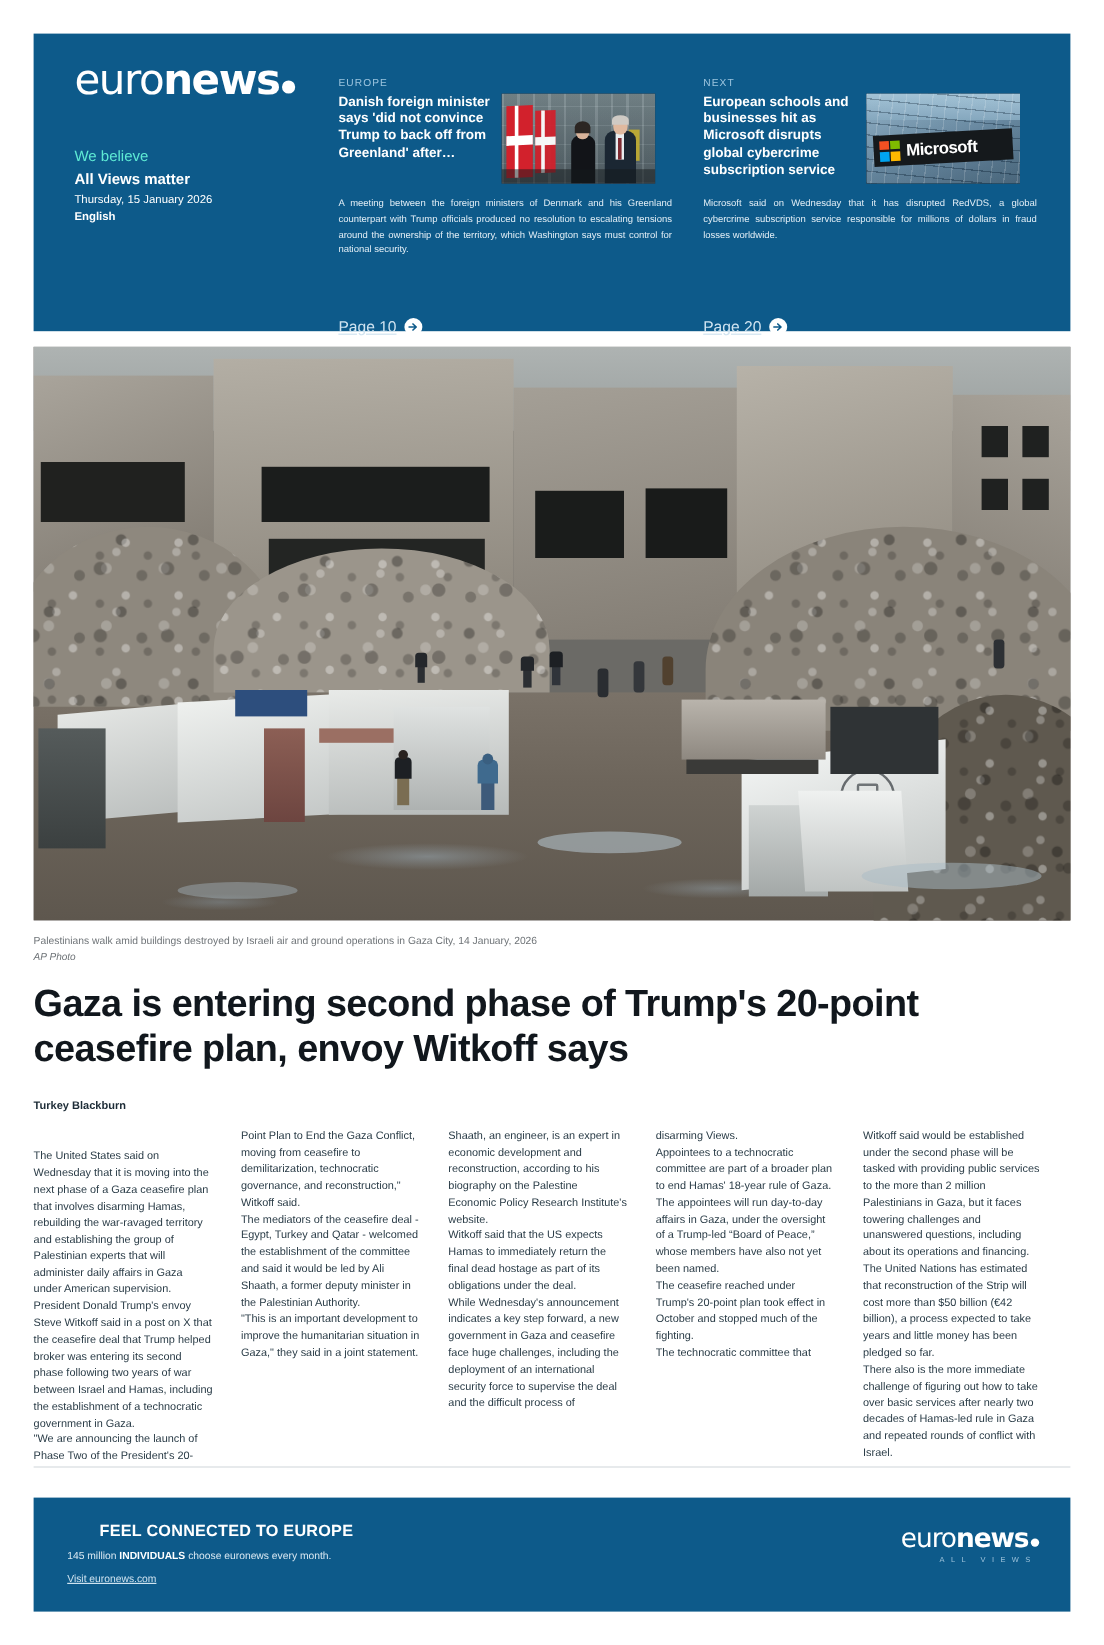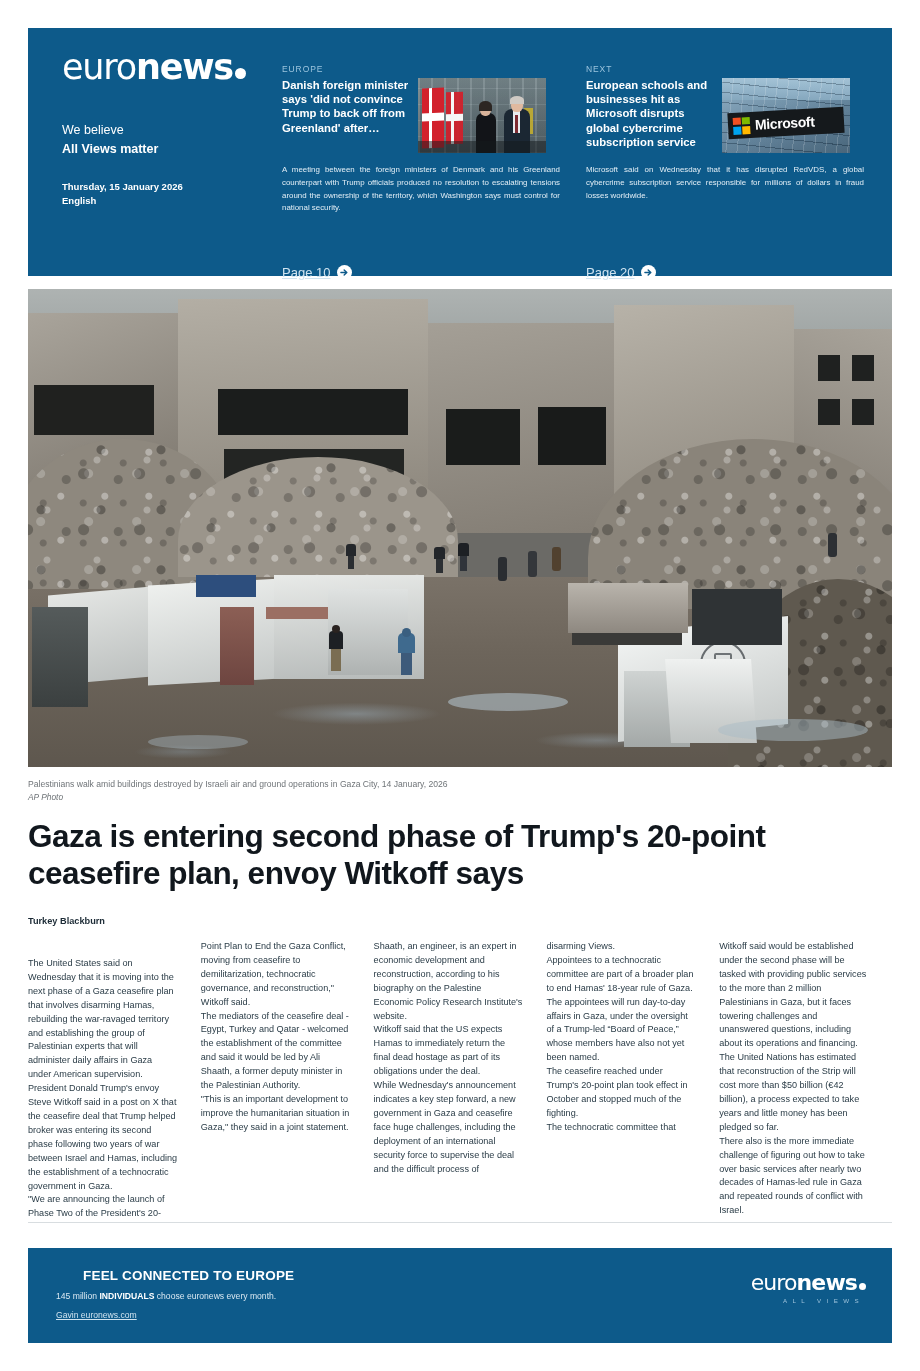--- a/index.html
+++ b/index.html
@@ -24,28 +24,28 @@
     font-family: "DejaVu Sans", sans-serif;
     font-size: 35px; font-weight: 400; color: #fff;
     letter-spacing: -1.2px; line-height: 1;
   }
   .logo-text b { font-weight: 700; }
   .logo-dot {
     display:inline-block; width: 11px; height: 11px; border-radius: 50%;
     background: #fff; margin-left: 2px;
   }
   .we-believe {
-    margin-top: 36px; font-size: 12.5px; color: #ffffff; font-weight: 400;
+    margin-top: 36px; font-size: 12.5px; color: #5eead4; font-weight: 400;
     line-height: 1.55;
   }
   .all-views {
     font-size: 12.5px; color: #ffffff; font-weight: 600; line-height: 1.55;
   }
   .mast-date {
-    margin-top: 20px; font-size: 9.5px; color: #ffffff; font-weight: 700;
+    font-size: 9.5px; color: #ffffff; font-weight: 400;
     line-height: 1.5;
   }
   .mast-lang { font-size: 9.5px; color: #fff; font-weight: 700; line-height: 1.5; }
 
   
   .teasers { flex: 1; display: flex; padding: 14px 28px 0 0; gap: 26px; }
   .teaser { width: 278px; position: relative; margin-top: 22px; }
   .teaser-kicker {
     font-size: 8.5px; color: #9cc4de; letter-spacing: .9px; font-weight: 400;
     margin-bottom: 4px; text-transform: uppercase;
@@ -424,21 +424,21 @@
         <p>The United Nations has estimated that reconstruction of the Strip will cost more than $50 billion (€42 billion), a process expected to take years and little money has been pledged so far.</p>
         <p>There also is the more immediate challenge of figuring out how to take over basic services after nearly two decades of Hamas-led rule in Gaza and repeated rounds of conflict with Israel.</p>
       </div>
   </div>
 
   <div class="rule-bottom"></div>
 
   <div class="footer">
     <div class="foot-title">FEEL CONNECTED TO EUROPE</div>
     <div class="foot-sub"><span>145 million </span><b>INDIVIDUALS</b><span> choose euronews every month.</span></div>
-    <a class="foot-link" href="#">Gavin euronews.com</a>
+    <a class="foot-link" href="#">Visit euronews.com</a>
     <div class="foot-logo">
       <div class="logo-wrap" style="justify-content:flex-end">
         <span class="logo-text">euro</span>
           <span class="logo-text"><b>news</b></span>
           <span class="logo-dot"></span>
       </div>
       <div class="foot-allviews">ALL VIEWS</div>
     </div>
   </div>
 

